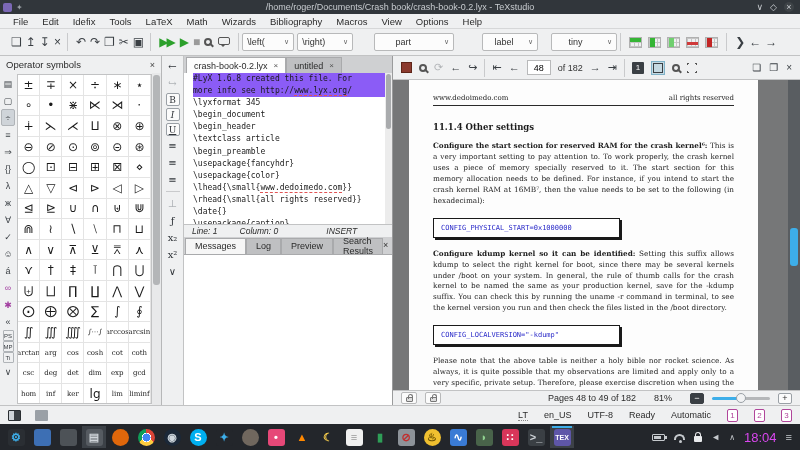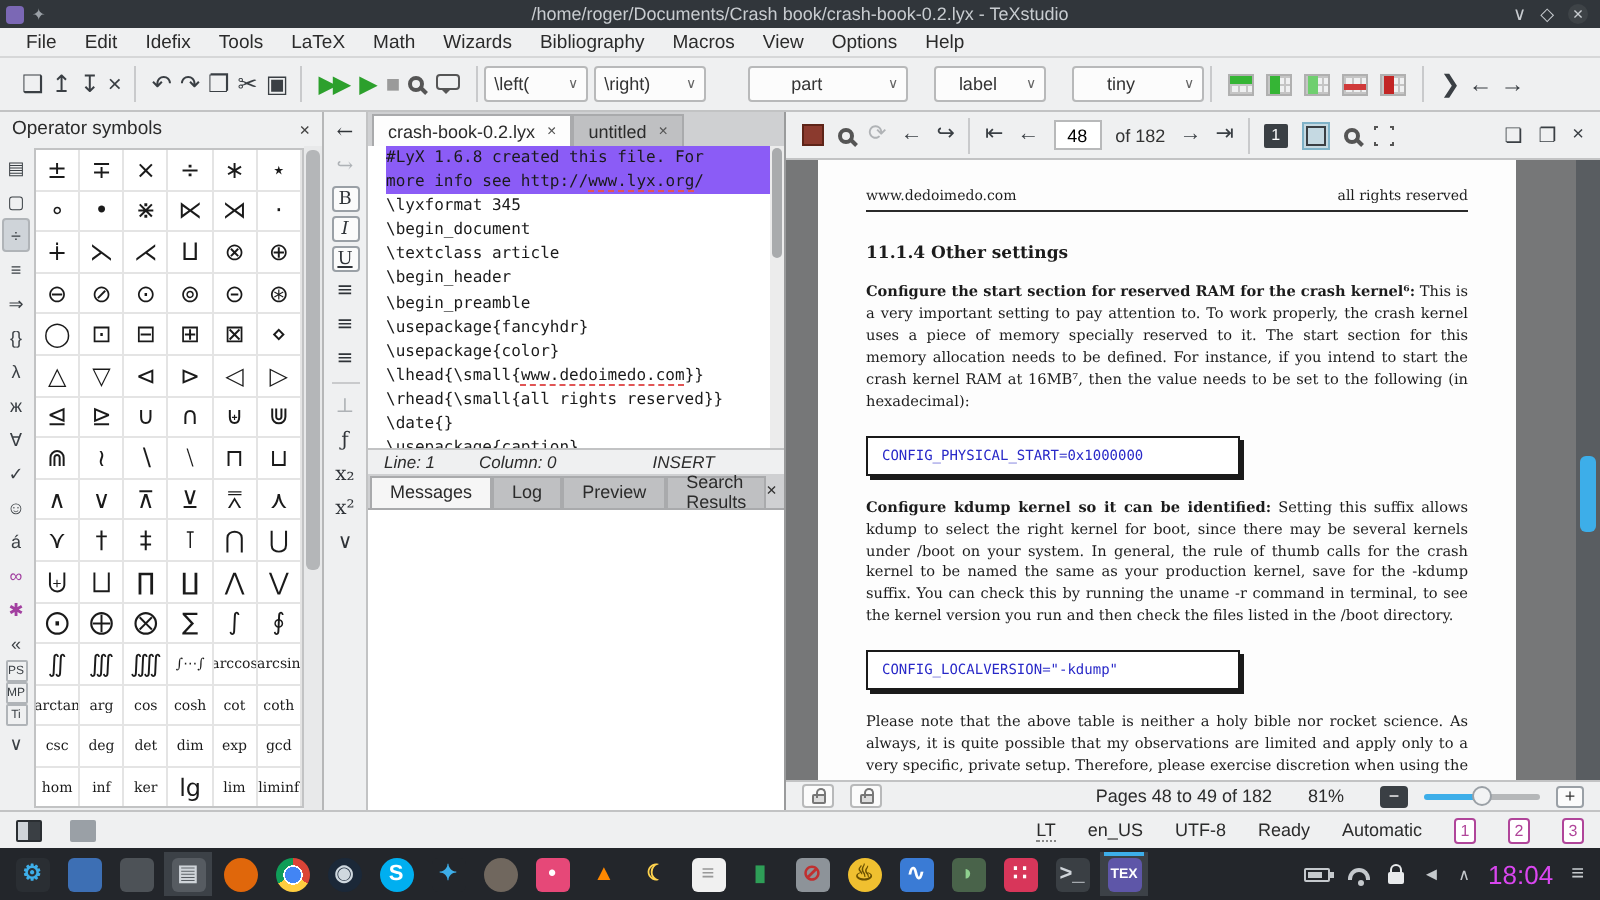--- a/index.html
+++ b/index.html
@@ -214,21 +214,21 @@
         <span class="chev">∨</span>
       </span>
     <span class="dd" style="width:56px">
         <span>\right)</span>
         <span class="chev">∨</span>
       </span>
     <span class="dd" style="width:80px;margin-left:18px">
         <span style="margin:0 auto">part</span>
         <span class="chev">∨</span>
       </span>
-    <span class="dd" style="width:56px;margin-left:10px">
+    <span class="dd" style="width:56px;margin-left:25px">
         <span style="margin:0 auto">label</span>
         <span class="chev">∨</span>
       </span>
     <span class="dd" style="width:66px;margin-left:10px">
         <span style="margin:0 auto">tiny</span>
         <span class="chev">∨</span>
       </span>
     <span class="sep"></span>
     <span class="tgroup" id="tb-table">
         <span class="i-table t-addrow">
@@ -419,22 +419,22 @@
           </span>
         </div>
       <div class="ed-code" id="ed-code">
         <div class="ed-vscroll">
             <div class="handle"></div>
           </div>
       <div class="code-line hl">#LyX 1.6.8 created this file. For</div>
           <div class="code-line hl">more info see http://<span class="wavy">www.lyx.org</span>/</div>
           <div class="code-line">\lyxformat 345</div>
           <div class="code-line">\begin_document</div>
+          <div class="code-line">\begin_header</div>
           <div class="code-line">\textclass article</div>
-          <div class="code-line">\begin_header</div>
           <div class="code-line">\begin_preamble</div>
           <div class="code-line">\usepackage{fancyhdr}</div>
           <div class="code-line">\usepackage{color}</div>
           <div class="code-line">\lhead{\small{<span class="wavy">www.dedoimedo.com</span>}}</div>
           <div class="code-line">\rhead{\small{all rights reserved}}</div>
           <div class="code-line">\date{}</div>
           <div class="code-line">\usepackage{caption}</div>
         </div>
       <div class="ed-status">
         <span>Line: 1</span>

